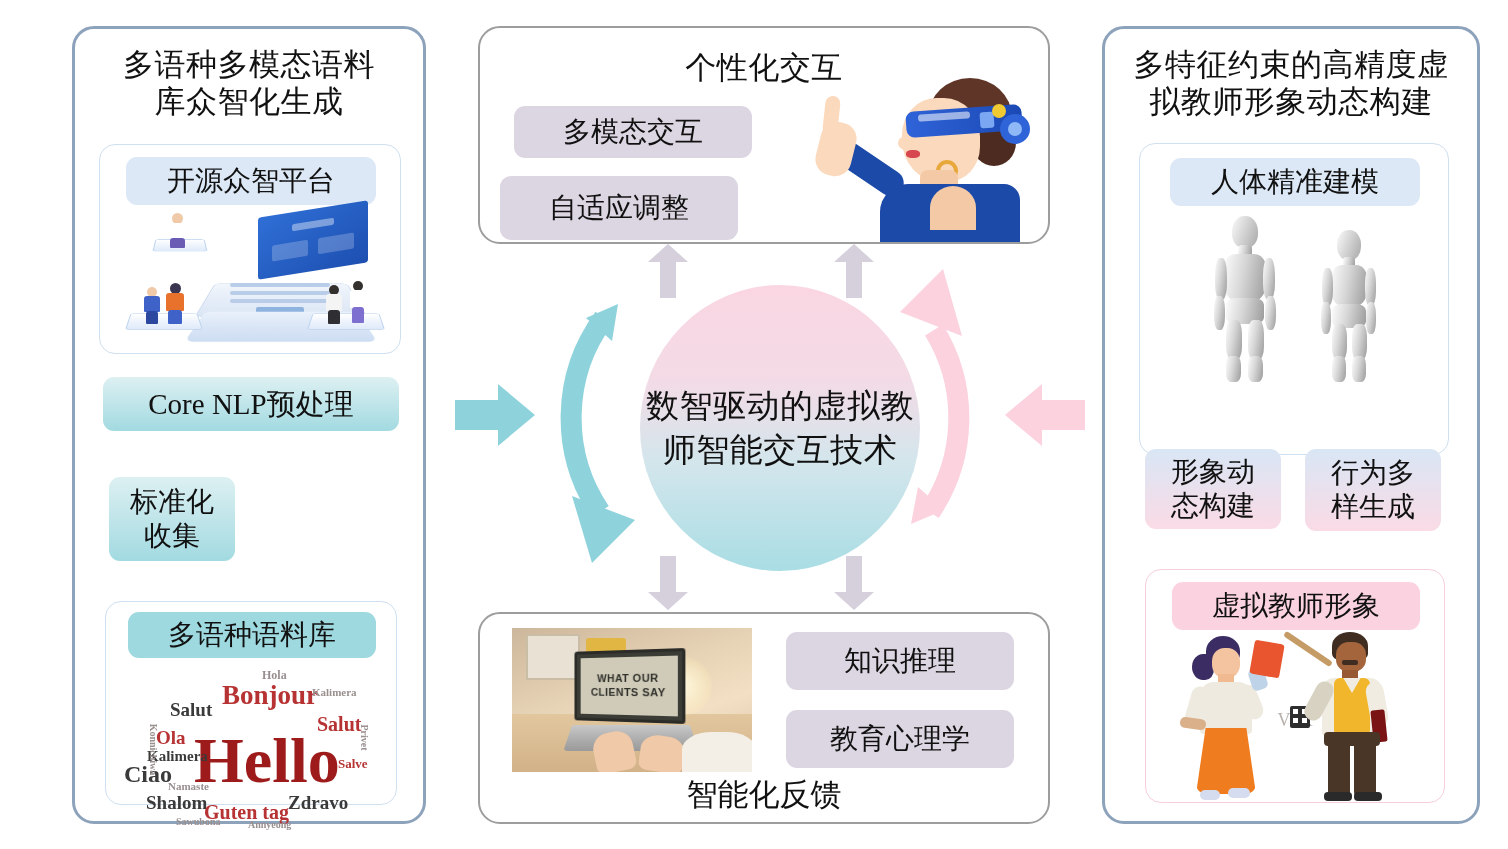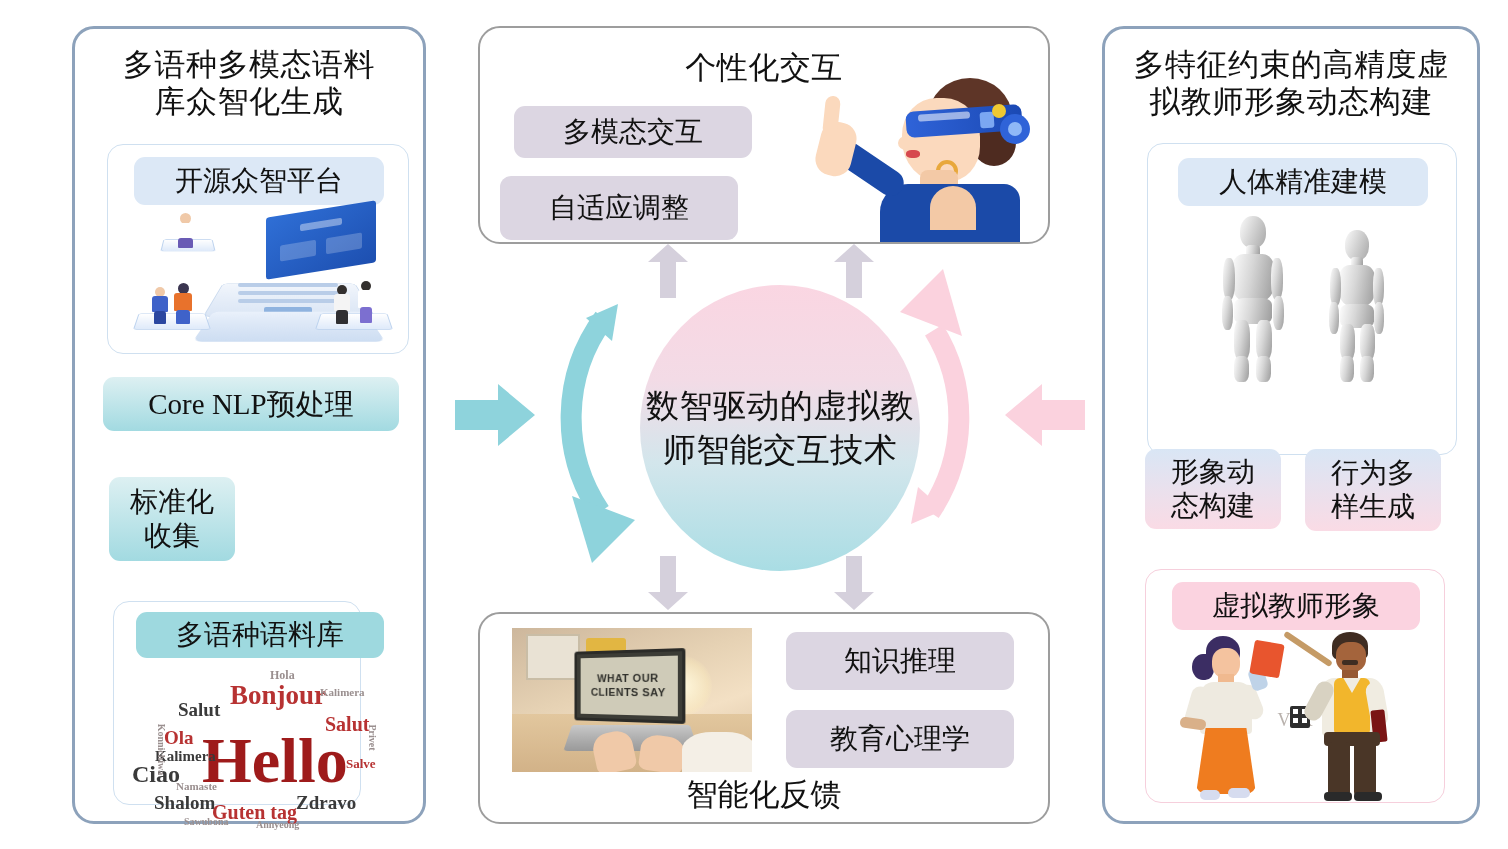--- a/index.html
+++ b/index.html
@@ -13,21 +13,21 @@
   .panel.blue  { border:3px solid #8da2bb; }
   .panel.grey  { border:2.5px solid #9d9d9d; }
 
   .panel-title{
     text-align:center; font-size:31px; line-height:1.18; font-weight:400;
     color:#111; letter-spacing:.5px; white-space:pre-line;
   }
 
   
   .card { position:absolute; border-radius:16px; background:#fff; }
-  .card.blue-line { border:1.6px solid #cfe0f0;margin-left:8px; }
+  .card.blue-line { border:1.6px solid #cfe0f0; }
   .card.pink-line { border:1.6px solid #f6cfdc; }
 
   
   .chip{
     display:flex; align-items:center; justify-content:center; text-align:center;
     border-radius:11px; font-size:28px; line-height:1.2; color:#111;
     white-space:pre-line; padding:4px 10px;
   }
   .chip.lightblue { background:#dce8f6; }
   .chip.teal      { background:linear-gradient(180deg,#ddf0f2 0%,#a2dae1 100%); }
@@ -222,21 +222,21 @@
           <div class="bd" style="left:4px; top:26px; width:12px; height:16px; background:#7c6fd0;"></div>
         </div>
       </div>
     </div>
 
     <div class="chip teal" style="position:absolute; left:28px; top:348px; width:296px; height:54px; font-family:'Liberation Serif','DejaVu Serif',serif; font-size:29px;">Core NLP预处理</div>
 
     <div class="chip teal" style="position:absolute; left:34px; top:448px; width:126px; height:84px;">标准化
 收集</div>
 
-    <div class="card blue-line" style="left:30px; top:572px; width:248px; height:204px;">
+    <div class="card blue-line" style="left:30px; top:572px; width:292px; height:204px;">
       <div class="chip teal-flat" style="position:absolute; left:22px; top:10px; width:248px; height:46px;">多语种语料库</div>
       <div class="wc" style="left:10px; top:54px; width:272px; height:146px;">
           <span class="big" style="left: 78px; top: 68px; font-size: 64px;">Hello</span>
           <span class="red" style="left: 106px; top: 24px; font-size: 27px;">Bonjour</span>
           <span class="red" style="left: 201px; top: 57px; font-size: 20px;">Salut</span>
           <span class="dk" style="left: 54px; top: 43px; font-size: 19px;">Salut</span>
           <span class="red" style="left: 40px; top: 71px; font-size: 19px;">Ola</span>
           <span class="dk" style="left: 31px; top: 92px; font-size: 15px;">Kalimera</span>
           <span class="dk" style="left: 8px; top: 105px; font-size: 24px;">Ciao</span>
           <span class="dk" style="left: 30px; top: 136px; font-size: 19px;">Shalom</span>

